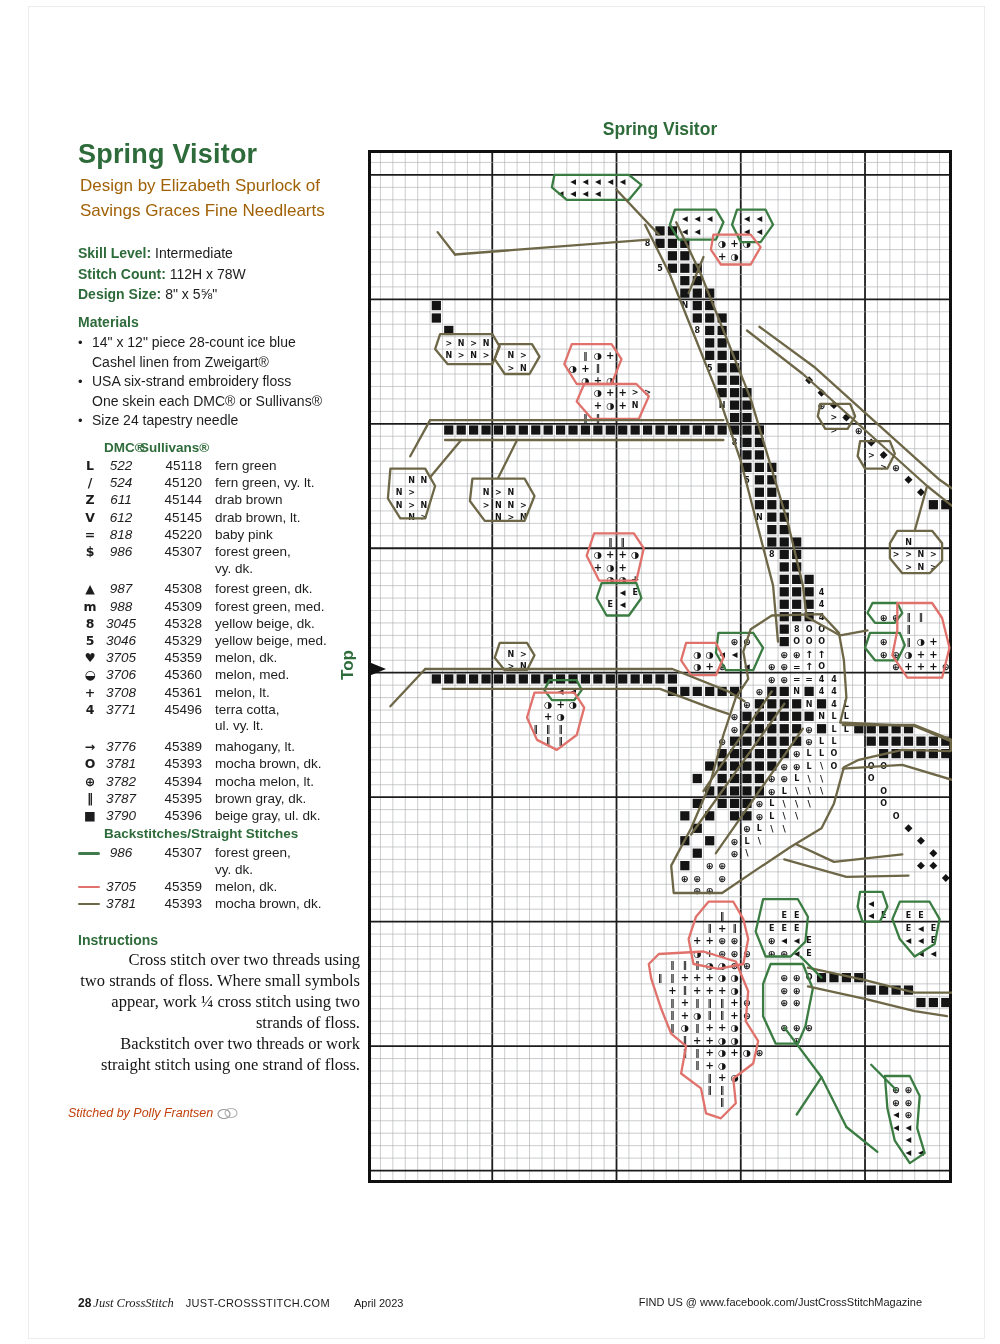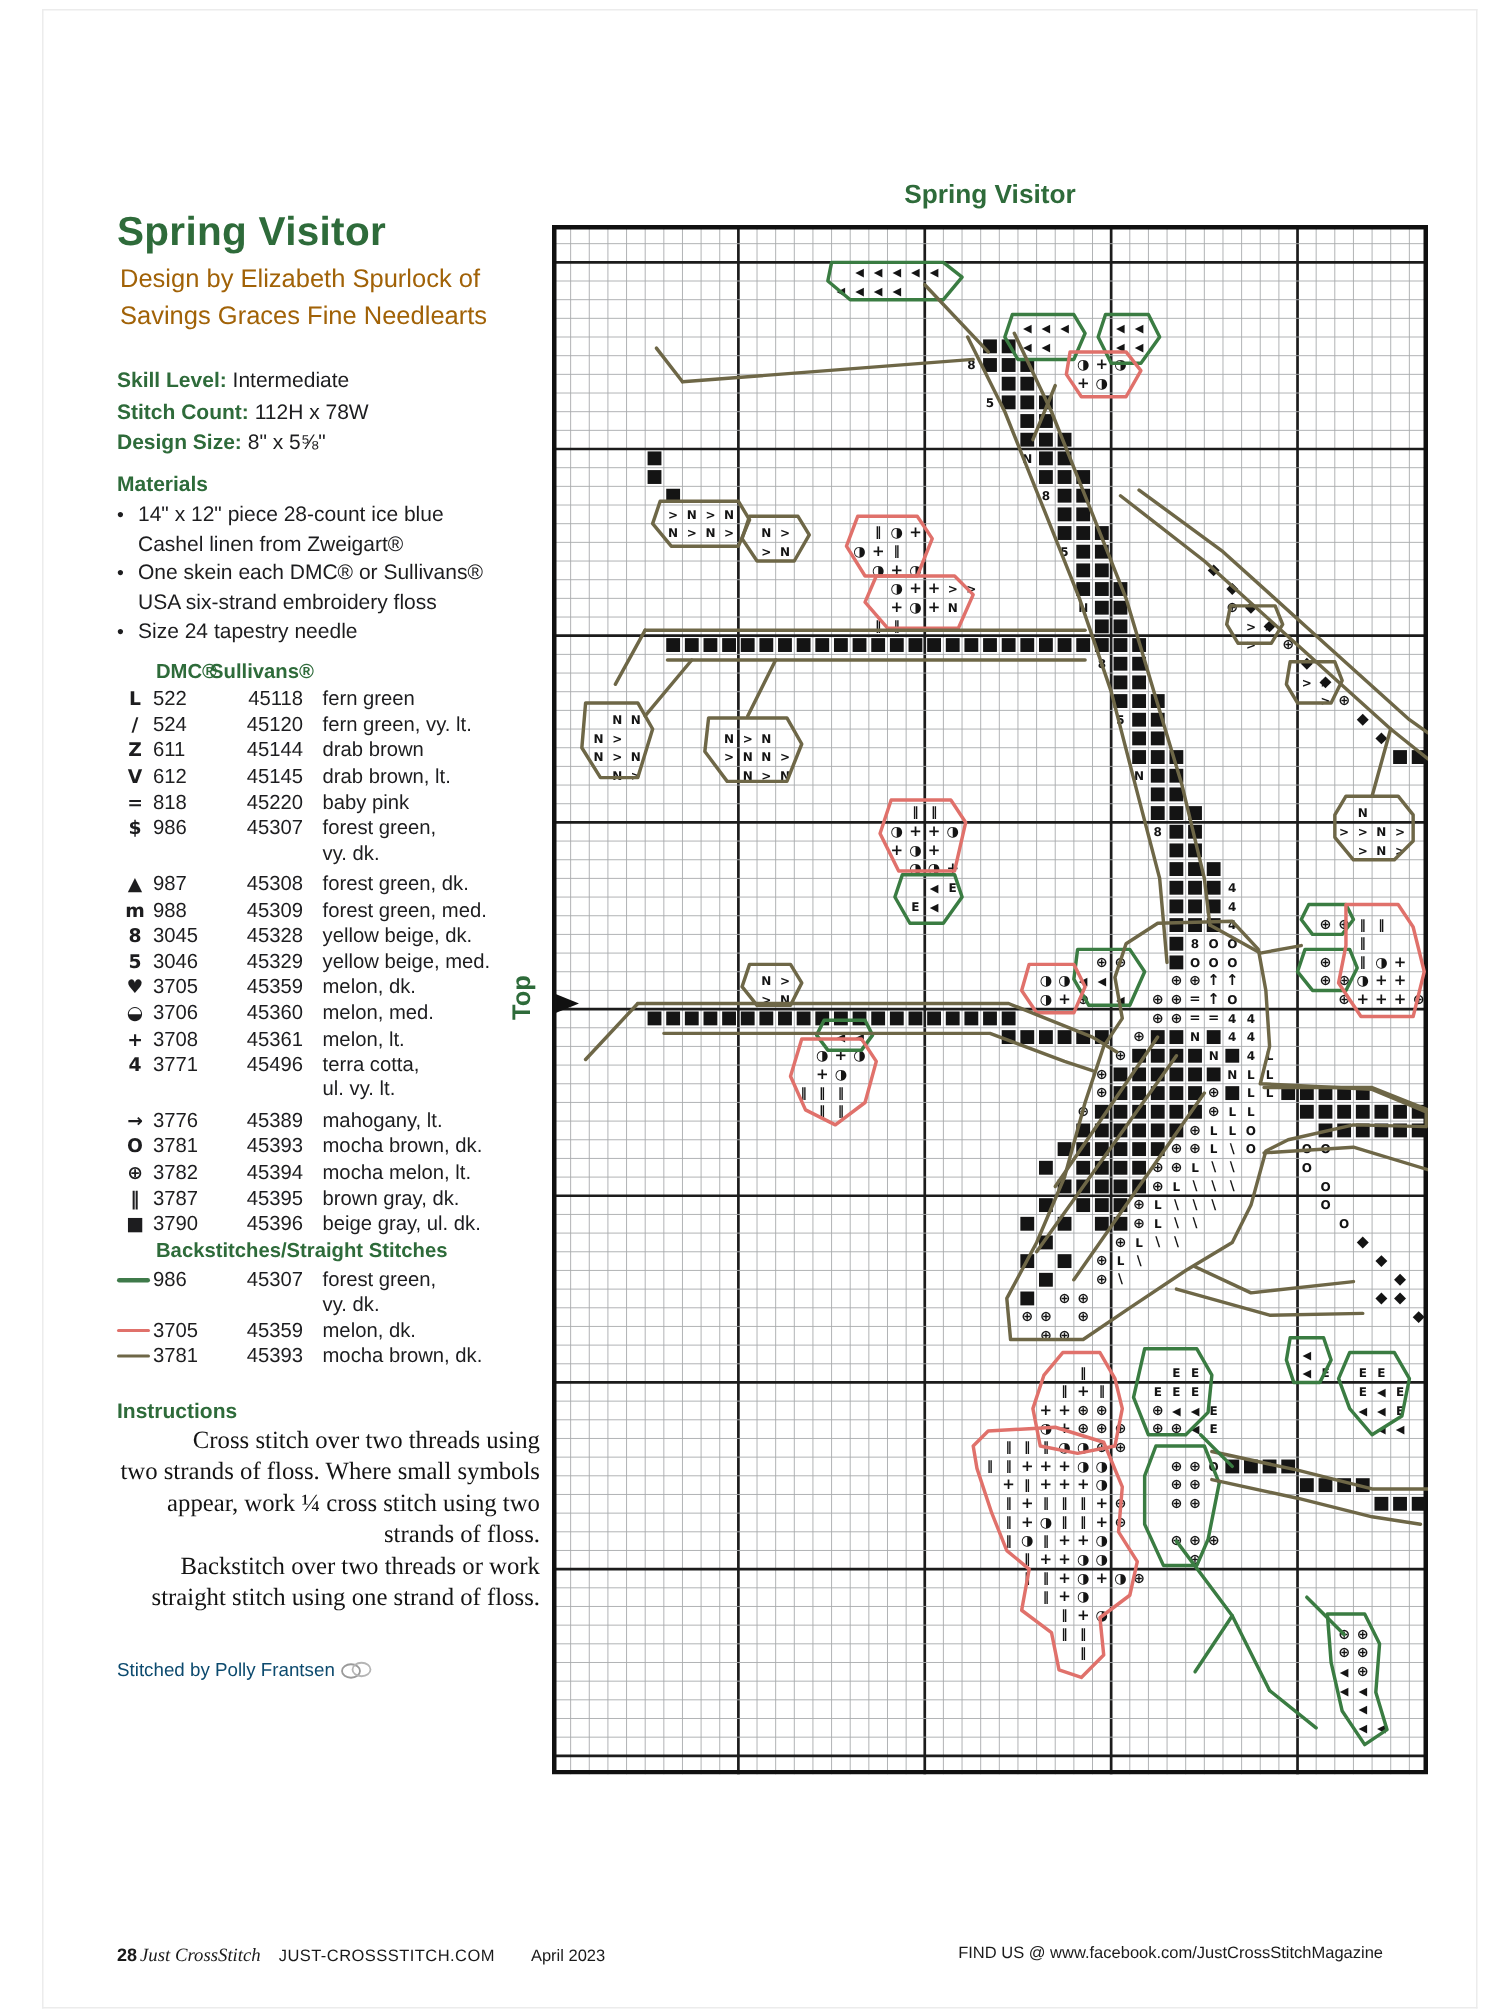--- a/index.html
+++ b/index.html
@@ -21,32 +21,32 @@
   .mat-item{position:relative;padding-left:14px;}
   .mat-item .bullet{position:absolute;left:0;top:0;font-size:13px;}
   #legend{position:absolute;left:78px;top:440px;font-size:13.5px;}
   .lhead{font-weight:bold;margin-bottom:3px;}
   .lhead .h1{display:inline-block;margin-left:26px;width:36px;}
   .lhead .h2{display:inline-block;}
   .lrow{height:17.2px;white-space:nowrap;}
   .lrow.dbl{height:33.5px;}
   .lrow.gap{margin-top:4px;}
   .lsym{display:inline-block;width:24px;text-align:center;font-weight:bold;font-family:"DejaVu Sans",sans-serif;font-size:12.5px;}
-  .ldmc{display:inline-block;width:38px;text-align:left;margin-right:0;}
+  .ldmc{display:inline-block;width:38px;text-align:center;margin-right:0;font-style:italic;}
   .lsul{display:inline-block;width:62px;text-align:right;}
   .lname{display:inline-block;margin-left:13px;vertical-align:top;line-height:16.6px;}
   #backstitch{position:absolute;left:78px;top:826px;font-size:13.5px;}
   #backstitch .bhead{font-weight:bold;margin-left:26px;margin-bottom:4px;}
   .bsw{display:inline-block;width:24px;vertical-align:middle;}
   .bsw i{display:block;width:22px;height:2.6px;border-radius:2px;}
   #instructions-heading{position:absolute;left:78px;top:932px;font-size:14px;font-weight:bold;}
   #instructions{position:absolute;left:78px;top:949px;width:282px;
       font-family:"Liberation Serif","DejaVu Serif",serif;font-size:16.5px;line-height:21px;color:#141414;}
   #instructions p{margin:0;text-indent:22px;text-align:right;}
-  #credit{position:absolute;left:78px;top:1106px;font-size:12.5px;color:#0c4a6e;}
+  #credit{position:absolute;left:68px;top:1106px;font-size:12.5px;color:#c2410c;font-style:italic;}
   #credit svg{vertical-align:-3px;margin-left:3px;}
 
   #chart-title{position:absolute;left:368px;top:119px;width:584px;text-align:center;
       font-size:17.5px;font-weight:bold;}
   #top-label{position:absolute;left:314px;top:654px;width:70px;height:22px;text-align:center;
       font-size:17px;font-weight:bold;transform:rotate(-90deg);}
   #chart-svg{position:absolute;left:368px;top:150px;}
 
   #footer{position:absolute;left:78px;top:1296px;width:844px;font-size:11px;color:#1a1a1a;}
   #footer-left{float:left;}
@@ -78,22 +78,22 @@
 
   <div id="materials-heading" class="green">Materials</div>
   <div id="materials">
       <div class="mat-item">
         <span class="bullet">•</span>
         <div>14" x 12" piece 28-count ice blue</div>
         <div>Cashel linen from Zweigart®</div>
       </div>
       <div class="mat-item">
         <span class="bullet">•</span>
+        <div>USA six-strand embroidery floss</div>
         <div>One skein each DMC® or Sullivans®</div>
-        <div>USA six-strand embroidery floss</div>
       </div>
       <div class="mat-item">
         <span class="bullet">•</span>
         <div>Size 24 tapestry needle</div>
       </div>
     </div>
 
   <div id="legend">
     <div class="lhead green">
       <span class="h1">DMC®</span><span class="h2">Sullivans®</span>

